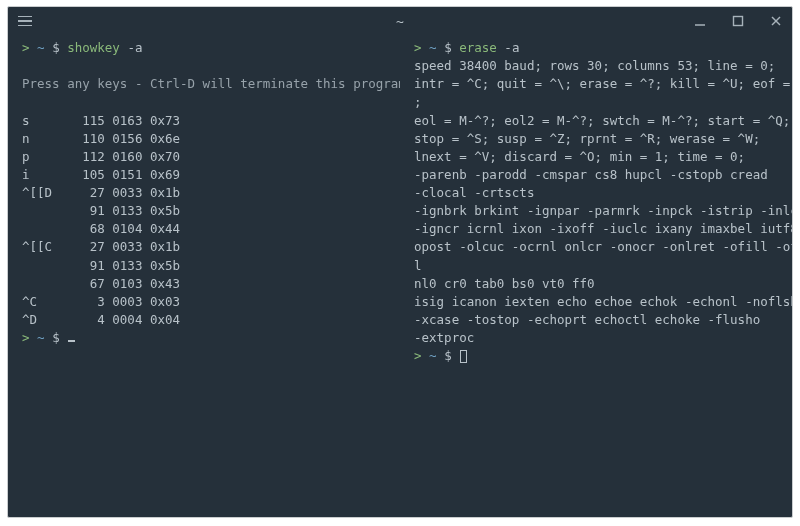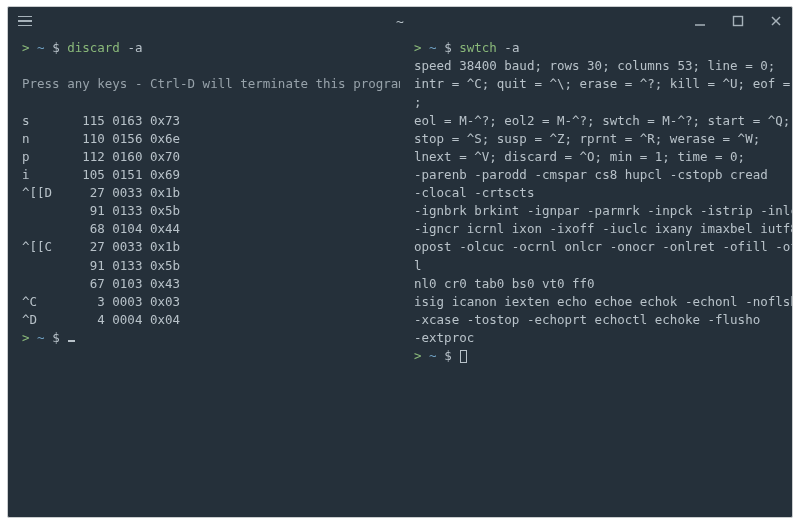--- a/index.html
+++ b/index.html
@@ -150,38 +150,38 @@
       <div class="win-btn">
         <svg width="12" height="12" viewBox="0 0 12 12">
             <line x1="2" y1="2" x2="10" y2="10" stroke="#a7b2ba" stroke-width="1.5"></line>
             <line x1="10" y1="2" x2="2" y2="10" stroke="#a7b2ba" stroke-width="1.5"></line>
           </svg>
       </div>
     </div>
   </div>
 
   <div class="content">
-    <div class="pane" id="pane-left"><span class="prompt-arrow">&gt;</span> <span class="prompt-tilde">~</span> <span class="prompt-dollar">$</span> <span class="cmd">discard</span> <span class="arg">-a</span>
+    <div class="pane" id="pane-left"><span class="prompt-arrow">&gt;</span> <span class="prompt-tilde">~</span> <span class="prompt-dollar">$</span> <span class="cmd">showkey</span> <span class="arg">-a</span>
 
 <span class="dim">Press any keys - Ctrl-D will terminate this program</span>
 
 s       115 0163 0x73
 n       110 0156 0x6e
 p       112 0160 0x70
 i       105 0151 0x69
 ^[[D     27 0033 0x1b
          91 0133 0x5b
          68 0104 0x44
 ^[[C     27 0033 0x1b
          91 0133 0x5b
          67 0103 0x43
 ^C        3 0003 0x03
 ^D        4 0004 0x04
 <span class="prompt-arrow">&gt;</span> <span class="prompt-tilde">~</span> <span class="prompt-dollar">$</span> <span class="cursor-u"></span></div>
-    <div class="pane pane-right" id="pane-right"><span class="prompt-arrow">&gt;</span> <span class="prompt-tilde">~</span> <span class="prompt-dollar">$</span> <span class="cmd">swtch</span> <span class="arg">-a</span>
+    <div class="pane pane-right" id="pane-right"><span class="prompt-arrow">&gt;</span> <span class="prompt-tilde">~</span> <span class="prompt-dollar">$</span> <span class="cmd">erase</span> <span class="arg">-a</span>
 speed 38400 baud; rows 30; columns 53; line = 0;
 intr = ^C; quit = ^\; erase = ^?; kill = ^U; eof = ^D
 ;
 eol = M-^?; eol2 = M-^?; swtch = M-^?; start = ^Q;
 stop = ^S; susp = ^Z; rprnt = ^R; werase = ^W;
 lnext = ^V; discard = ^O; min = 1; time = 0;
 -parenb -parodd -cmspar cs8 hupcl -cstopb cread
 -clocal -crtscts
 -ignbrk brkint -ignpar -parmrk -inpck -istrip -inlcr
 -igncr icrnl ixon -ixoff -iuclc ixany imaxbel iutf8

